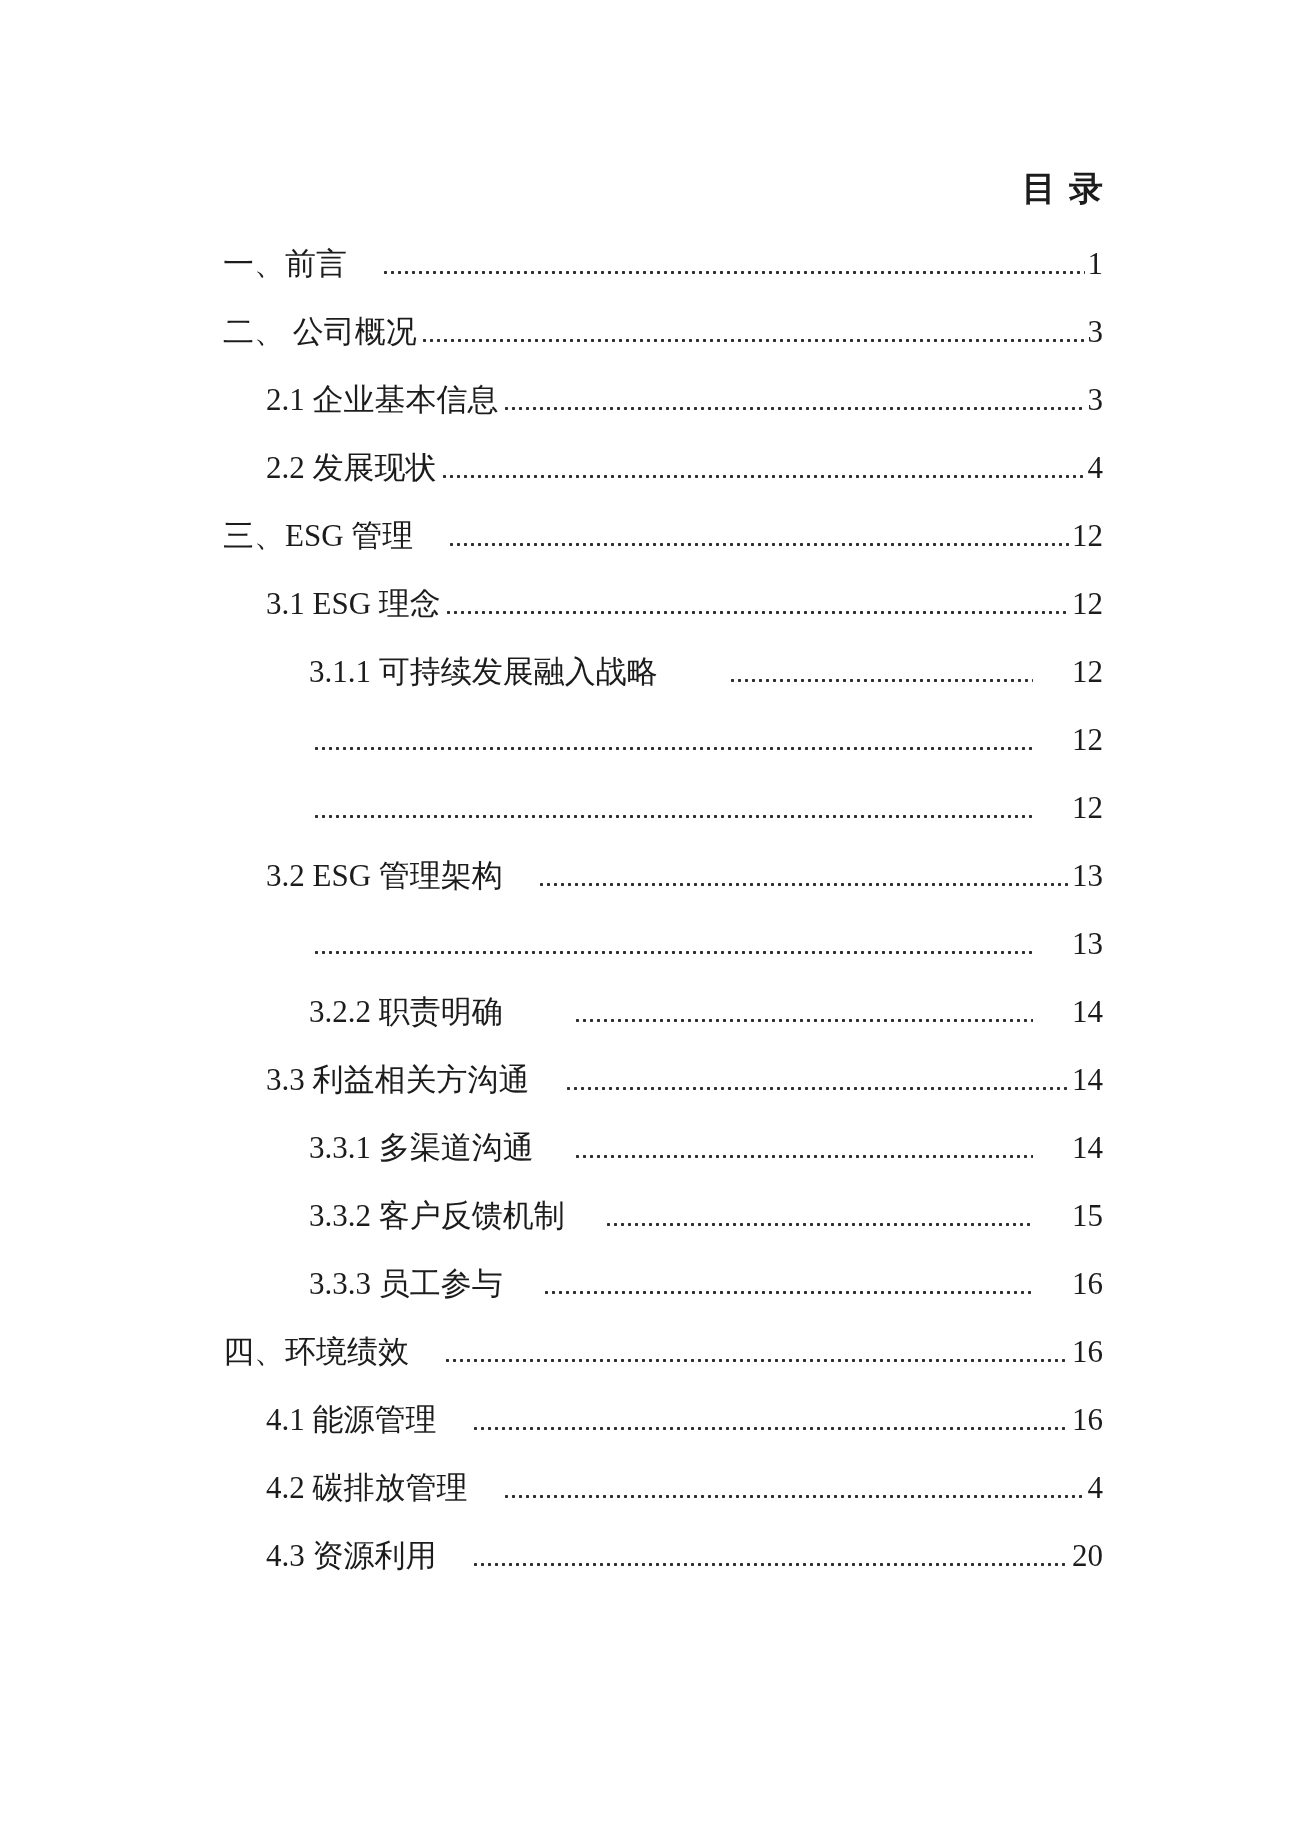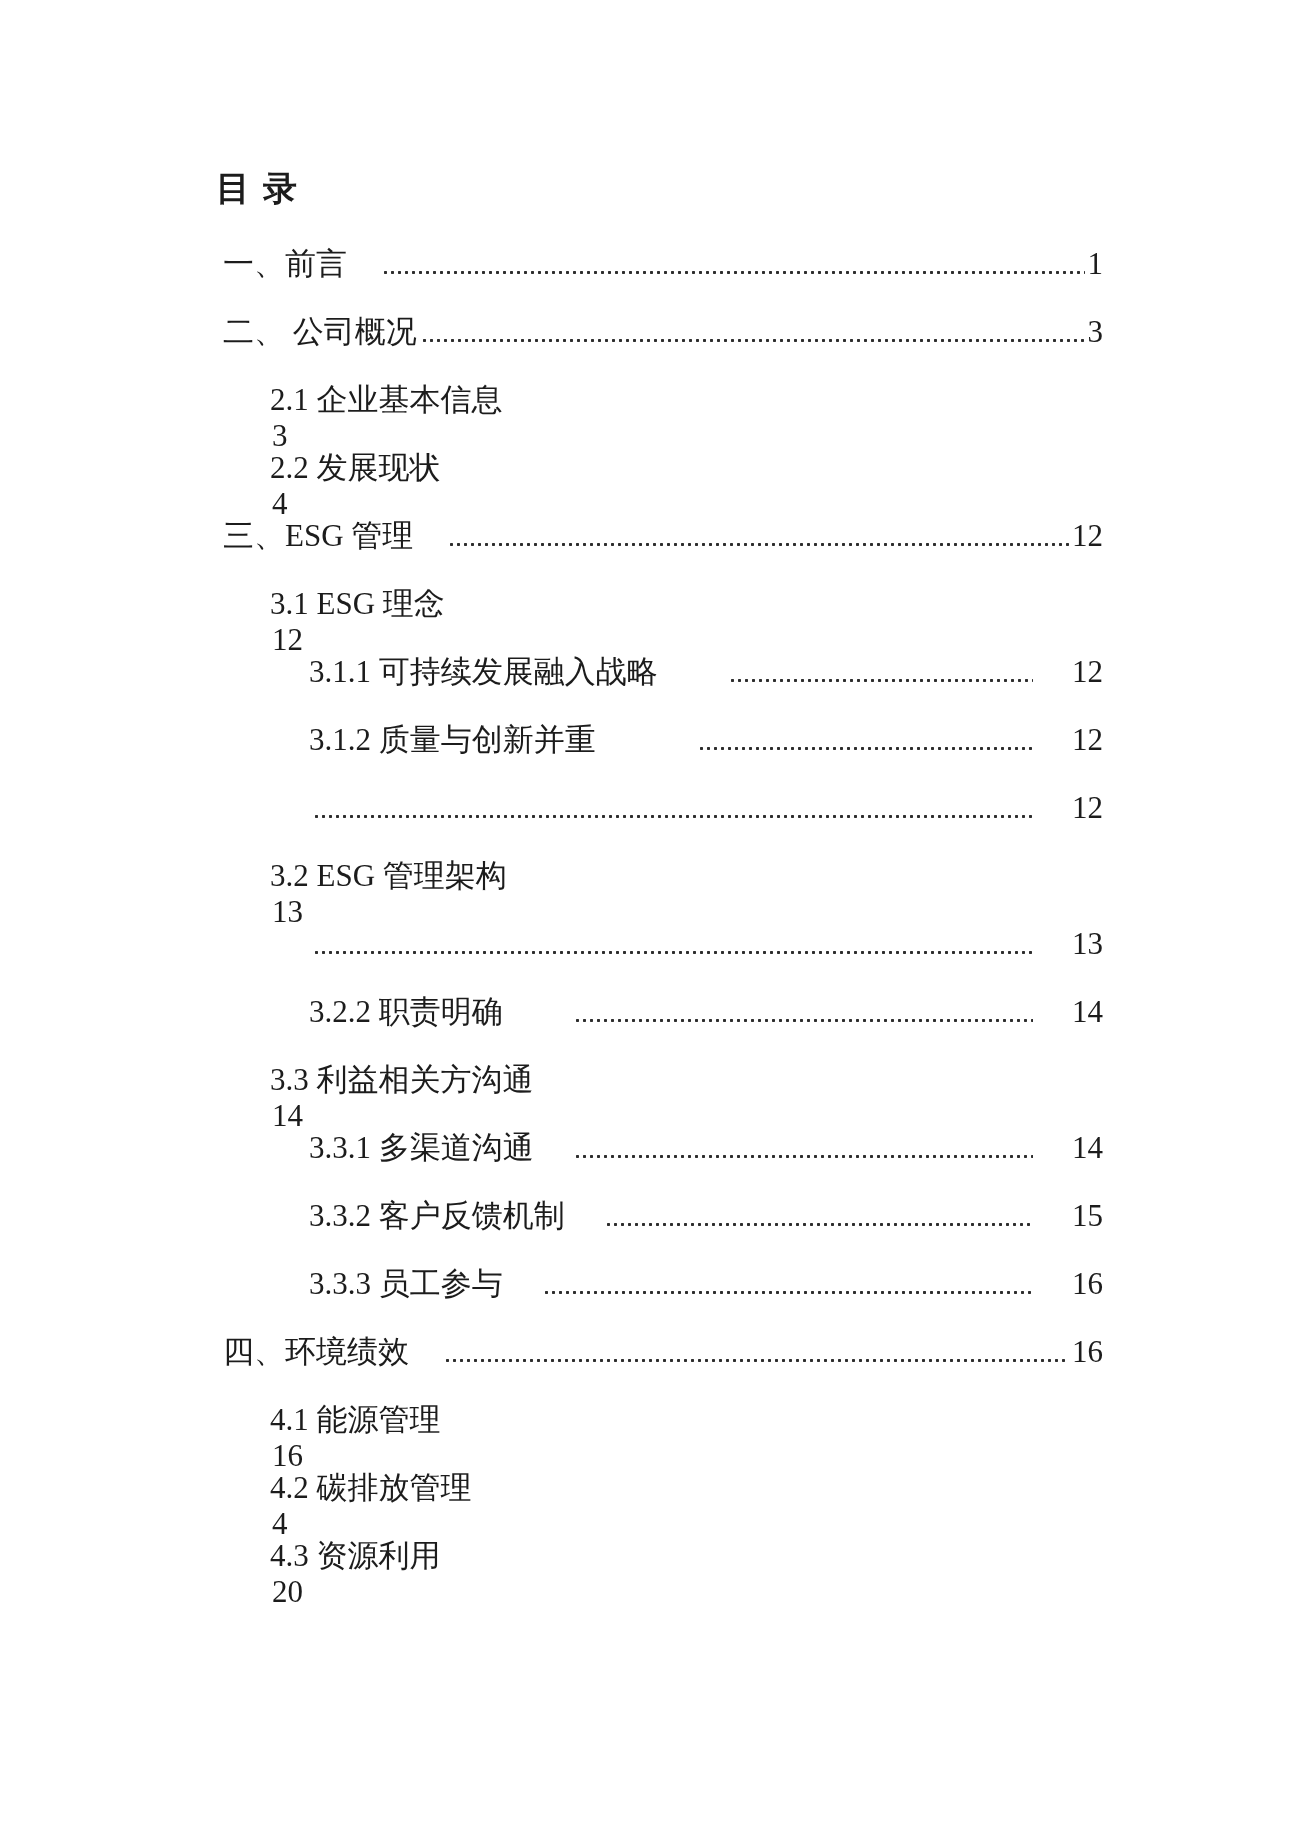--- a/index.html
+++ b/index.html
@@ -14,42 +14,42 @@
     background: #ffffff;
     font-family: "Liberation Serif", "DejaVu Serif", serif;
     color: #1c1c1c;
     overflow: hidden;
   }
   .doc-title {
     position: absolute;
     top: 166px;
     left: 203px;
     width: 900px;
-    text-align: left;
+    text-align: right;
     font-size: 34px;
     font-weight: 700;
     letter-spacing: 13px;
     padding-left: 13px; 
     white-space: pre;
   }
   .toc {
     position: absolute;
     top: 246px;
     left: 203px;
     width: 900px;
   }
   .toc-row {
     height: 68px;
     display: flex;
     align-items: baseline;
     font-size: 31px;
     line-height: 1.15;
     margin-left: 20px;
   }
-  .toc-row.lvl2 { padding-left: 43px; flex-direction: column; }
+  .toc-row.lvl2 { padding-left: 43px; }
   .toc-row.lvl3 { padding-left: 86px; gap: 36px; }
   .toc-label {
     white-space: pre;
     flex: 0 0 auto;
   }
   .dot-leader {
     flex: 1 1 auto;
     height: 3px;
     margin: 0 1px 0 4px;
     background-image: radial-gradient(circle, #2d2d2d 1.35px, rgba(0,0,0,0) 1.8px);
@@ -109,21 +109,20 @@
       <span class="toc-page">12</span>
     </div>
 
     <div class="toc-row lvl3">
       <span class="toc-label">3.1.1 可持续发展融入战略　</span>
       <span class="dot-leader"></span>
       <span class="toc-page">12</span>
     </div>
 
     <div class="toc-row lvl3">
-      <span class="toc-label">3.1.2 质量与创新并重　　</span>
       <span class="dot-leader"></span>
       <span class="toc-page">12</span>
     </div>
 
     <div class="toc-row lvl3">
       <span class="dot-leader"></span>
       <span class="toc-page">12</span>
     </div>
 
     <div class="toc-row lvl2">

